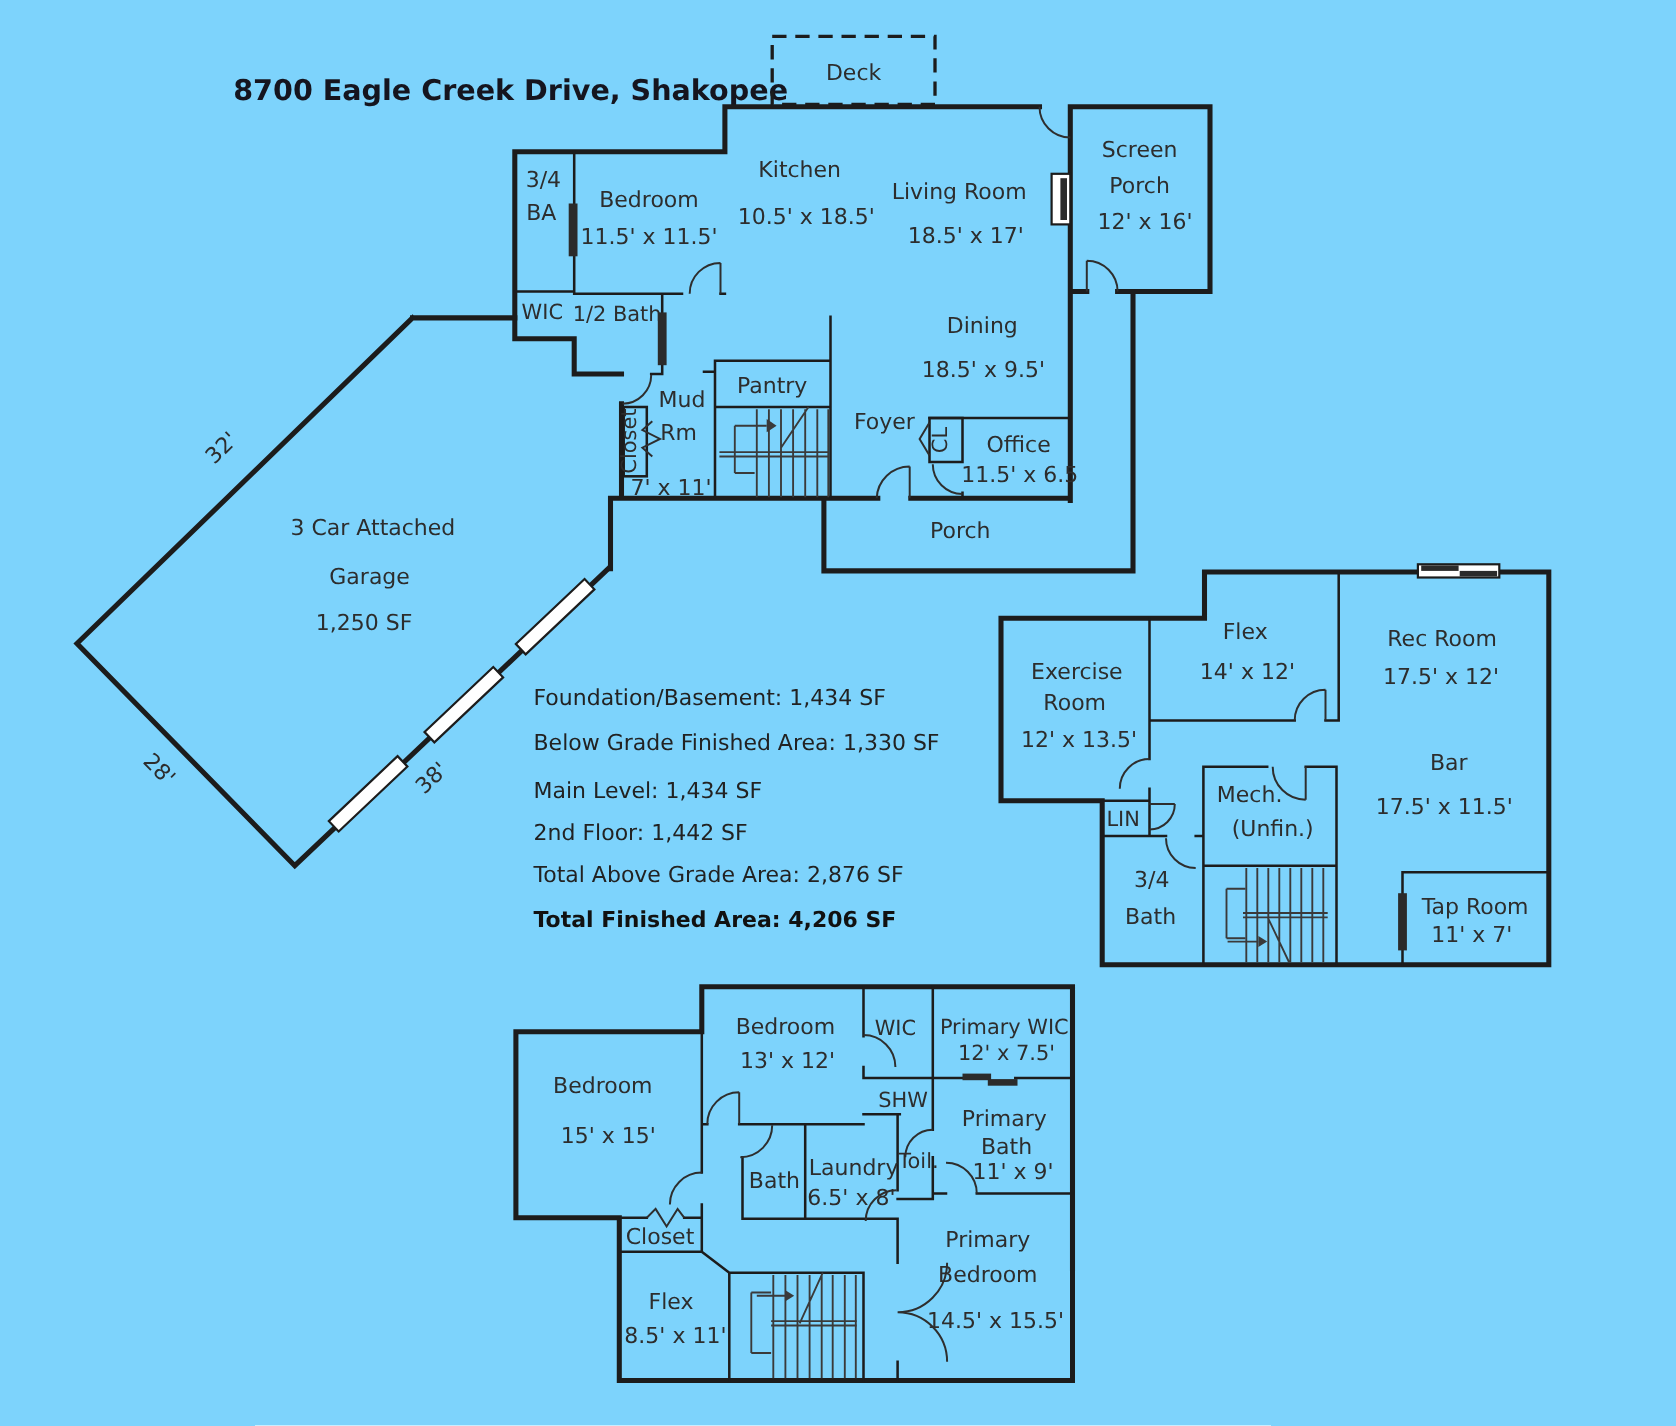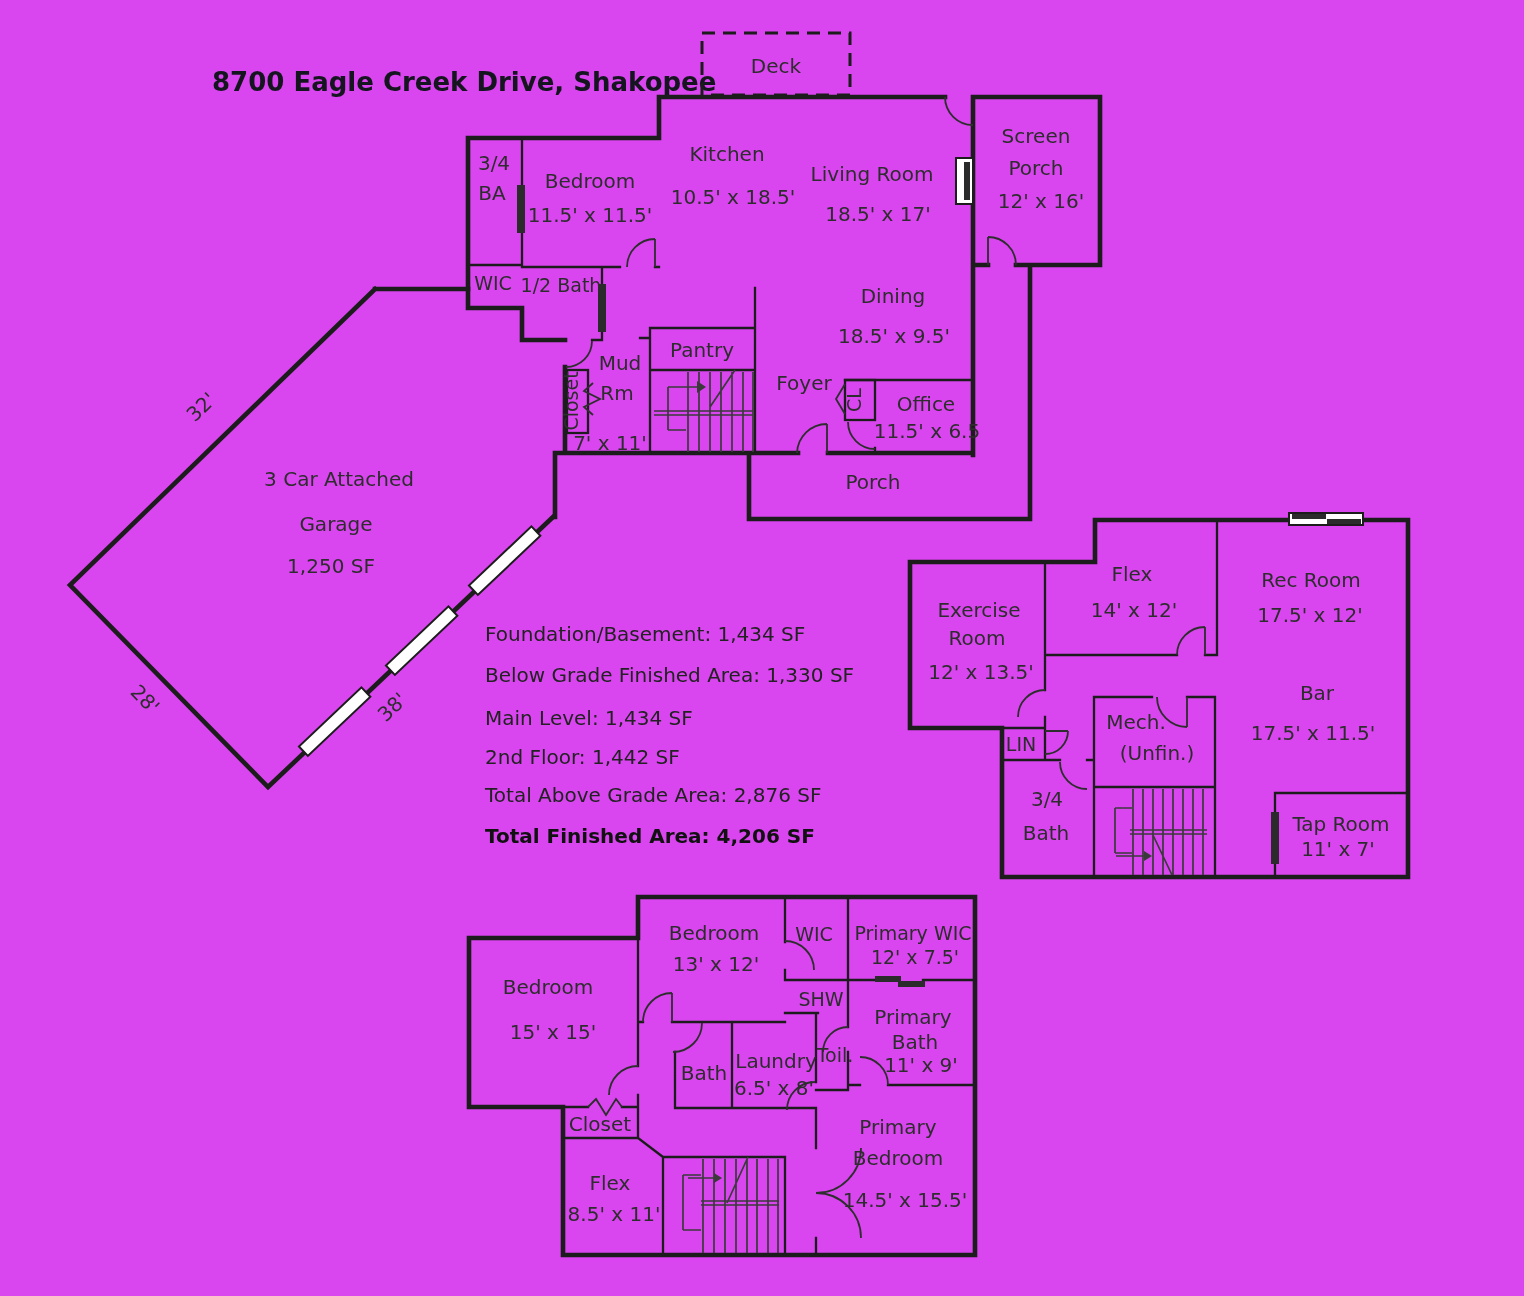--- a/index.html
+++ b/index.html
@@ -1,16 +1,16 @@
 <!DOCTYPE html>
 <html><head>
 <meta charset="utf-8">
 <style>
   html,body{margin:0;padding:0;background:#ffffff;}
-  .page{width:1524px;height:1296px;position:relative;background:#d946ef;overflow:hidden;}
+  .page{width:1524px;height:1296px;position:relative;background:#7dd3fc;overflow:hidden;}
   svg{display:block;}
   .w5{stroke:#1c1c1c;stroke-width:4.6;fill:none;stroke-linecap:square;}
   .w2{stroke:#1c1c1c;stroke-width:2.3;fill:none;stroke-linecap:square;}
   .w1{stroke:#3a3a3a;stroke-width:1.7;fill:none;}
   .arc{stroke:#2e2e2e;stroke-width:1.8;fill:none;}
   .dash{stroke:#1c1c1c;stroke-width:3;fill:none;stroke-dasharray:13 8;}
   .dark{fill:#2b2b2b;stroke:none;}
   .winbox{fill:#ffffff;stroke:#1c1c1c;stroke-width:2;}
   .lbl{font-family:"DejaVu Sans","Liberation Sans",sans-serif;font-size:20px;fill:#2d2d2d;text-anchor:middle;}
   .sm{font-size:19px;}

